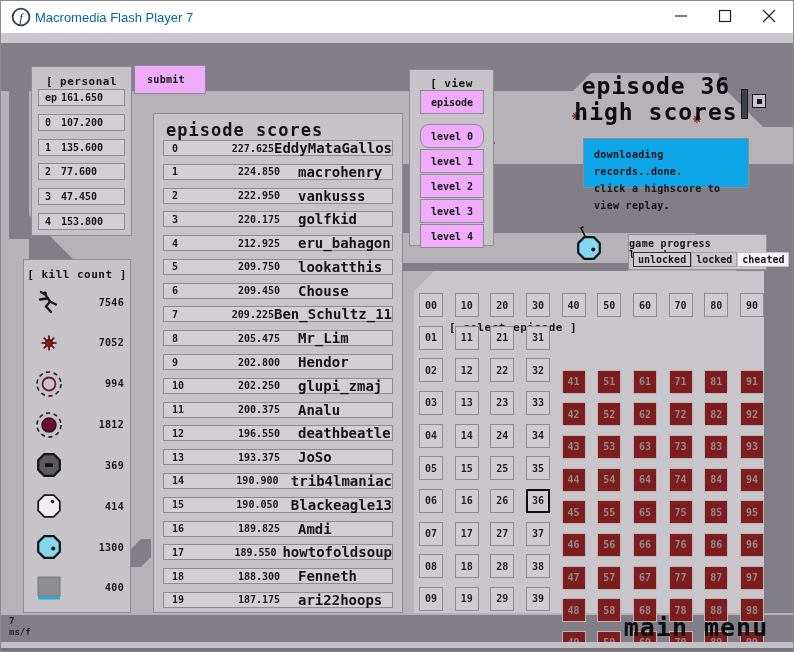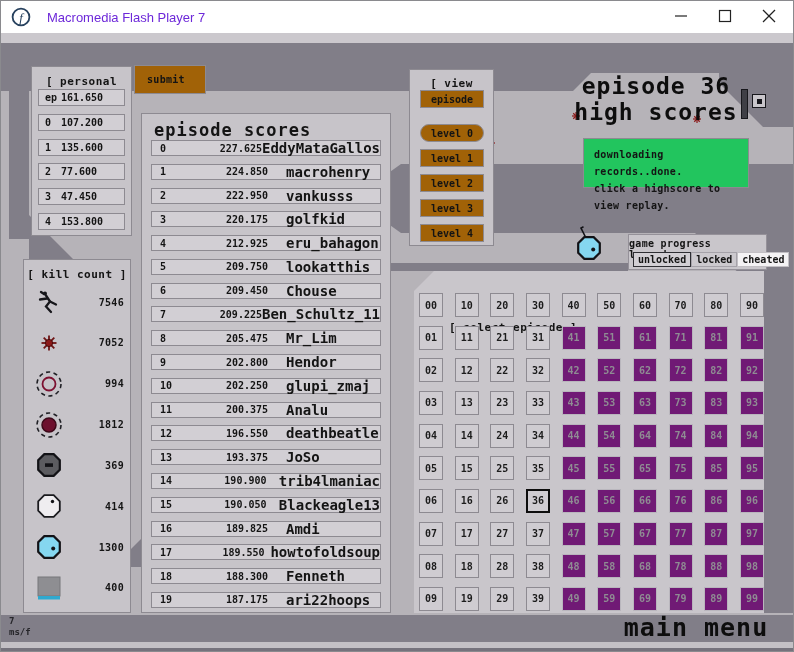--- a/index.html
+++ b/index.html
@@ -5,83 +5,83 @@
   * { margin:0; padding:0; box-sizing:border-box; }
   body { background:#555; font-family:"DejaVu Sans Mono", monospace; }
   #win {
     position:relative; width:794px; height:652px; background:#b6b3b8;
     border:1px solid #8a8a8e; overflow:hidden;
   }
   .abs { position:absolute; }
   .dark { background:#817e88; }
   
   #titlebar { left:0; top:0; width:794px; height:32px; background:#ffffff; display:flex; align-items:center; }
-  #title-text { font-family:"Liberation Sans", sans-serif; font-size:13px; color:#6d28d9; margin-left:16px; }
+  #title-text { font-family:"Liberation Sans", sans-serif; font-size:13px; color:#0369a1; margin-left:4px; }
   #flash-icon { margin-left:10px; width:20px; height:20px; }
   .winbtn { position:absolute; top:0; width:44px; height:32px; display:flex; align-items:center; justify-content:center; }
   #strip-top { left:0; top:32px; width:794px; height:10px; background:#cbc8cd; }
   #strip-bottom-light { left:0; top:641px; width:794px; height:6px; background:#c3c0c5; }
   #strip-bottom-dark { left:0; top:647px; width:794px; height:5px; background:#75727c; }
   
   .pix { font-family:"DejaVu Sans Mono", monospace; font-weight:bold; color:#141414; }
   .lbl { font-size:11px; letter-spacing:0.5px; }
   .sm  { font-size:10px; letter-spacing:0.3px; }
   .panel { background:#c7c4c9; border:1px solid #8d8a91; }
   .rowbox { background:#d2cfd4; border:1px solid #8d8a91; display:flex; align-items:center; }
-  .btn { background:#a16207; border:1px solid #8d8a91; display:flex; align-items:center; justify-content:center; }
+  .btn { background:#f0abfc; border:1px solid #8d8a91; display:flex; align-items:center; justify-content:center; }
   
   #pb-panel { left:30px; top:65px; width:101px; height:170px; }
   #pb-label { left:0; top:8px; width:100%; text-align:center; }
   #pb-rows { left:6px; top:22px; width:87px; height:141px; display:flex; flex-direction:column; justify-content:space-between; }
   .pb-row { height:17px; }
   .pb-key { width:22px; padding-left:6px; font-size:10px; }
   .pb-val { font-size:10px; }
   #submit-btn { left:133px; top:64px; width:72px; height:29px; justify-content:flex-start; padding-left:12px; }
   
   #kc-panel { left:22px; top:258px; width:108px; height:354px; }
   #kc-label { left:0; top:8px; width:100%; text-align:center; }
   #kc-rows { left:8px; top:26px; width:92px; height:318px; display:flex; flex-direction:column; justify-content:space-between; }
   .kc-row { display:flex; align-items:center; justify-content:space-between; height:32px; }
   .kc-icon { width:34px; display:flex; justify-content:center; }
   .kc-val { font-size:10px; letter-spacing:0.3px; }
   
-  #ep-panel { left:140px; top:112px; width:250px; height:500px; }
+  #ep-panel { left:152px; top:112px; width:250px; height:500px; }
   #ep-title { left:12px; top:6px; font-size:17px; letter-spacing:1px; }
   #ep-rows { left:9px; top:26px; width:230px; height:468px; display:flex; flex-direction:column; justify-content:space-between; }
   .ep-row { height:16px; cursor:pointer; }
   .ep-rank { width:26px; padding-left:8px; font-size:10px; }
   .ep-score { width:60px; font-size:10px;margin-left:48px; }
   .ep-name { font-size:14px; }
   
   #vs-panel { left:408px; top:68px; width:85px; height:177px; }
   #vs-label { left:0; top:7px; width:100%; text-align:center; }
   #vs-buttons { left:10px; top:20px; width:64px; }
-  .vs-btn { position:absolute; width:64px; height:18px; font-size:10px;text-align:right; }
+  .vs-btn { position:absolute; width:64px; height:24px; font-size:10px;text-align:right; }
   
   #hs-title { left:570px; top:72px; width:170px; text-align:center; font-size:23px; line-height:26px; letter-spacing:1px; color:#0d0d0d; }
-  #status-box { left:582px; top:137px; width:166px; height:50px; background:#22c55e; border:1px solid #8d8a91; padding:7px 0 0 10px; }
+  #status-box { left:582px; top:137px; width:166px; height:50px; background:#0ea5e9; border:1px solid #8d8a91; padding:7px 0 0 10px; }
   .status-line { font-size:10px; letter-spacing:0.3px; line-height:17px; }
   
   #legend-box { left:627px; top:233px; width:139px; height:36px; background:#c9c6cb; border:1px solid #959199; }
   #legend-label { position:absolute; right:5px; top:3px; font-size:10px; }
   #legend-items { position:absolute; left:4px; top:17px; width:132px; display:flex; justify-content:space-between; }
   .chip { height:15px; padding:0 4px; font-size:10px; display:flex; align-items:center; }
   .chip-u { background:#d2cfd4; border:1px solid #2e2e33; }
   .chip-l { background:#ccc9ce; border:1px solid #a5a2a9; }
   .chip-c { background:#f4f2f4; border:1px solid #c2bfc4; }
   
   #sel-panel { left:413px; top:270px; width:350px; height:342px; background:#c9c6cb;
     clip-path:polygon(20px 0, 350px 0, 350px 342px, 0 342px, 0 20px); }
   #sel-label { left:448px; top:276px; font-size:11px; letter-spacing:0.5px;margin-top:44px; }
   #ep-grid { left:418px; top:292px; width:345px; height:318px; display:grid;
     grid-template-columns:repeat(10,24px); grid-template-rows:repeat(10,24px);
     justify-content:space-between; align-content:space-between; }
   .cell { width:24px; height:24px; background:#cfccd1; border:1px solid #8d8a91;
     display:flex; align-items:center; justify-content:center; font-size:10px; font-weight:bold; color:#1c1c1c; }
-  .cell.locked { background:#701a75; border-color:#b9b6bd; color:#8f8c93; }
+  .cell.locked { background:#7f1d1d; border-color:#b9b6bd; color:#8f8c93;margin-top:44px; }
   .cell.selected { border:2px solid #0d0d0d; }
   
   #main-menu { left:620px; top:612px; width:150px; text-align:center; font-size:25px; letter-spacing:1px; color:#0d0d0d; cursor:pointer; }
   #fps { left:8px; top:615px; font-size:9px; line-height:11px; color:#26262a; font-weight:bold; }
   
   #bg-topband { left:0; top:42px; width:794px; height:48px;
     clip-path:polygon(0 0, 794px 0, 794px 30px, 590px 30px, 572px 48px, 0 48px); }
   #bg-topright { left:718px; top:42px; width:76px; height:84px;
     clip-path:polygon(0 0, 76px 0, 76px 84px, 44px 84px, 0 40px); }
   #bg-midband { left:372px; top:163px; width:422px; height:69px;

